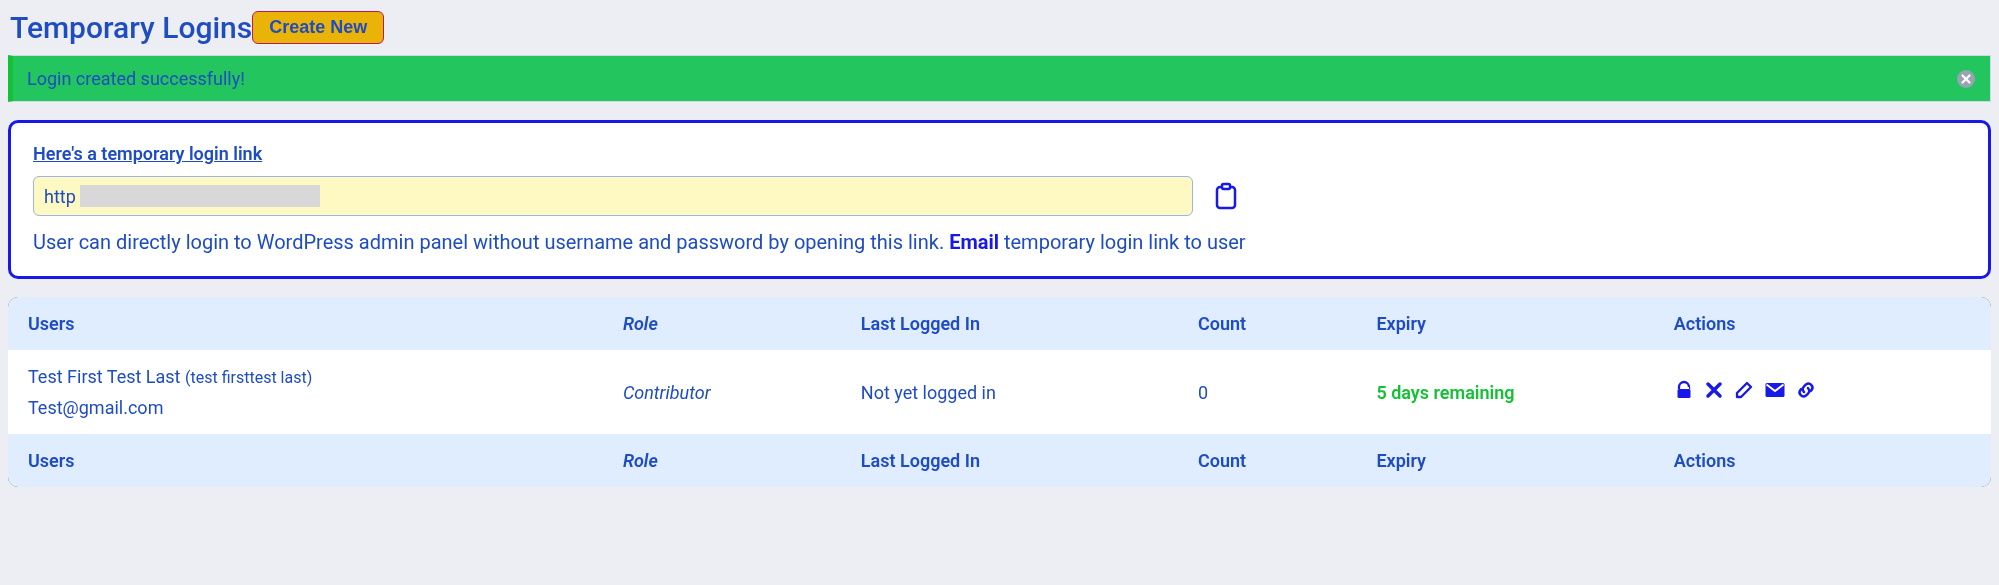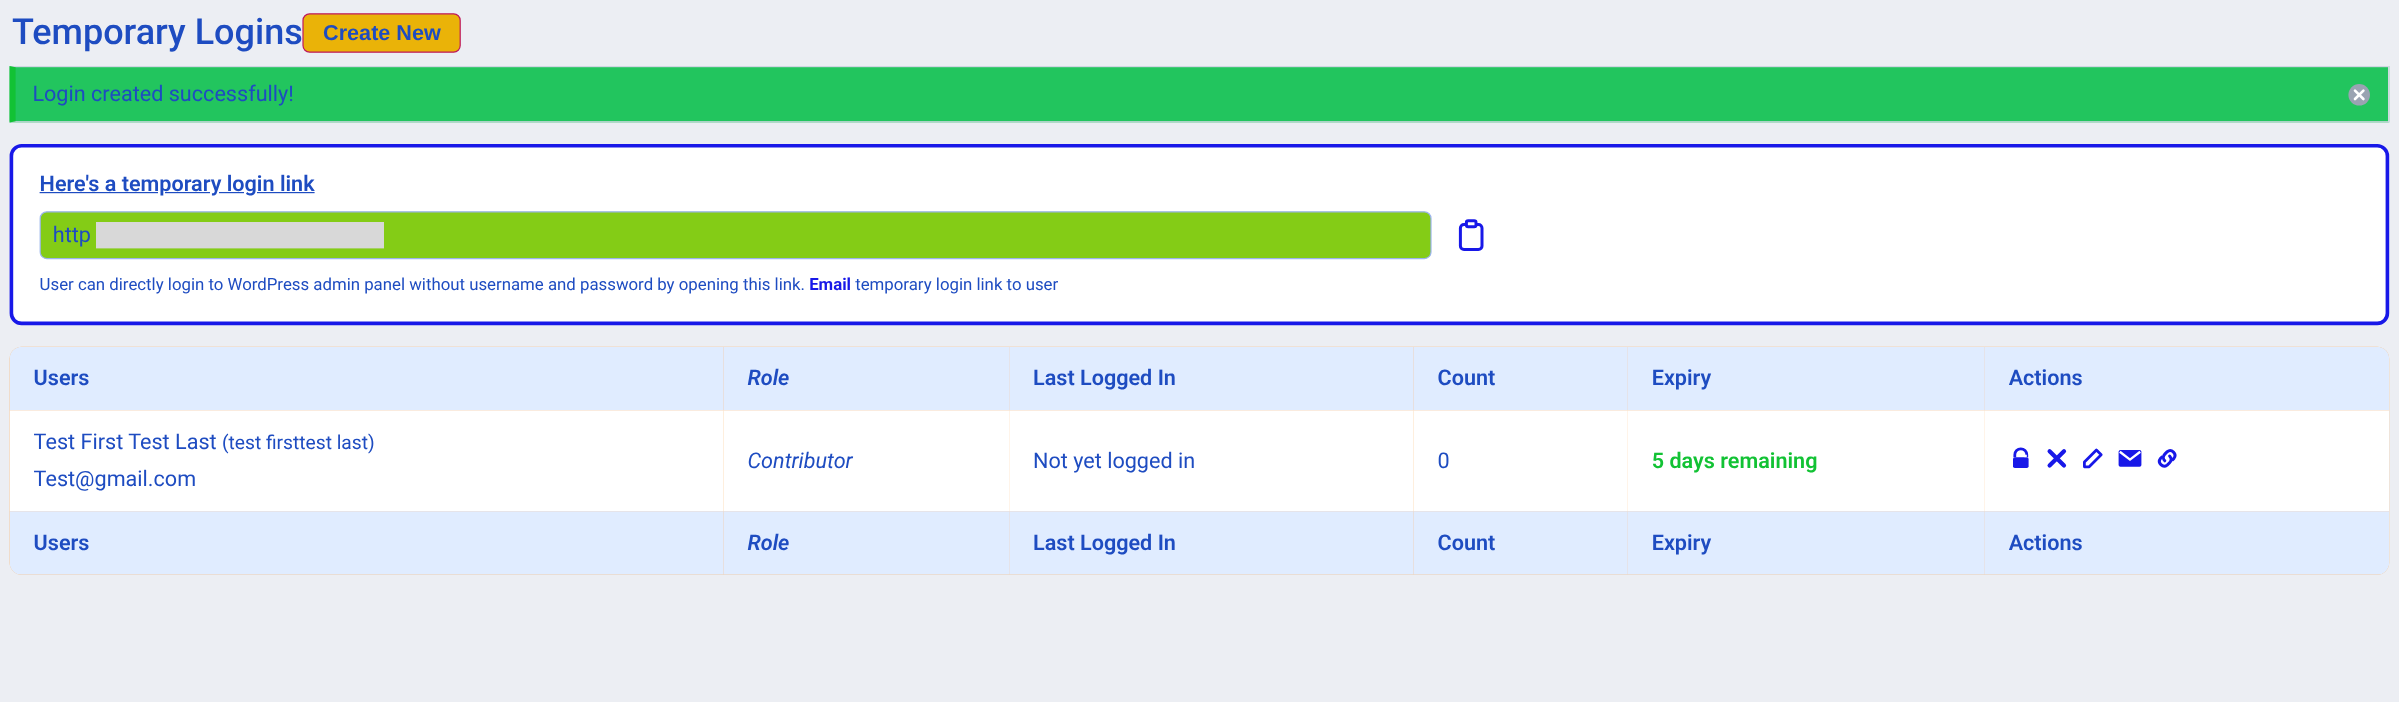--- a/index.html
+++ b/index.html
@@ -64,37 +64,37 @@
   }
   .link-input {
     width: 1160px;
     border: 1px solid #9bb4ec;
     border-radius: 6px;
     padding: 8px 10px;
     font-size: 18px;
     color: #1e4cc1;
     display: flex;
     align-items: center;
-    background: #84cc16;
+    background: #fef9c3;
   }
   .link-prefix { color:#1e4cc1; }
   .link-mask {
     display:inline-block;
     width: 240px;
     height: 22px;
     background: #d8d8d8;
     margin: 0 4px;
     vertical-align: middle;
   }
   .clipboard-icon { color:#1818e8; cursor:pointer; line-height: 0; }
-  .link-desc { color:#1e4cc1; font-size:14px; }
+  .link-desc { color:#1e4cc1; font-size:20px; }
   .link-desc .email-link { color:#1818e8; font-weight:700; cursor:pointer; }
 
   .table-wrap {
-    background:#fdba74;
+    background:#15803d;
     border-radius: 10px;
     overflow: hidden;
   }
   table { width:100%; border-collapse: collapse; }
   thead th, tfoot th {
     background:#e0ecff;
     color:#1e4cc1;
     text-align:left;
     font-weight:600;
     font-size:18px;

